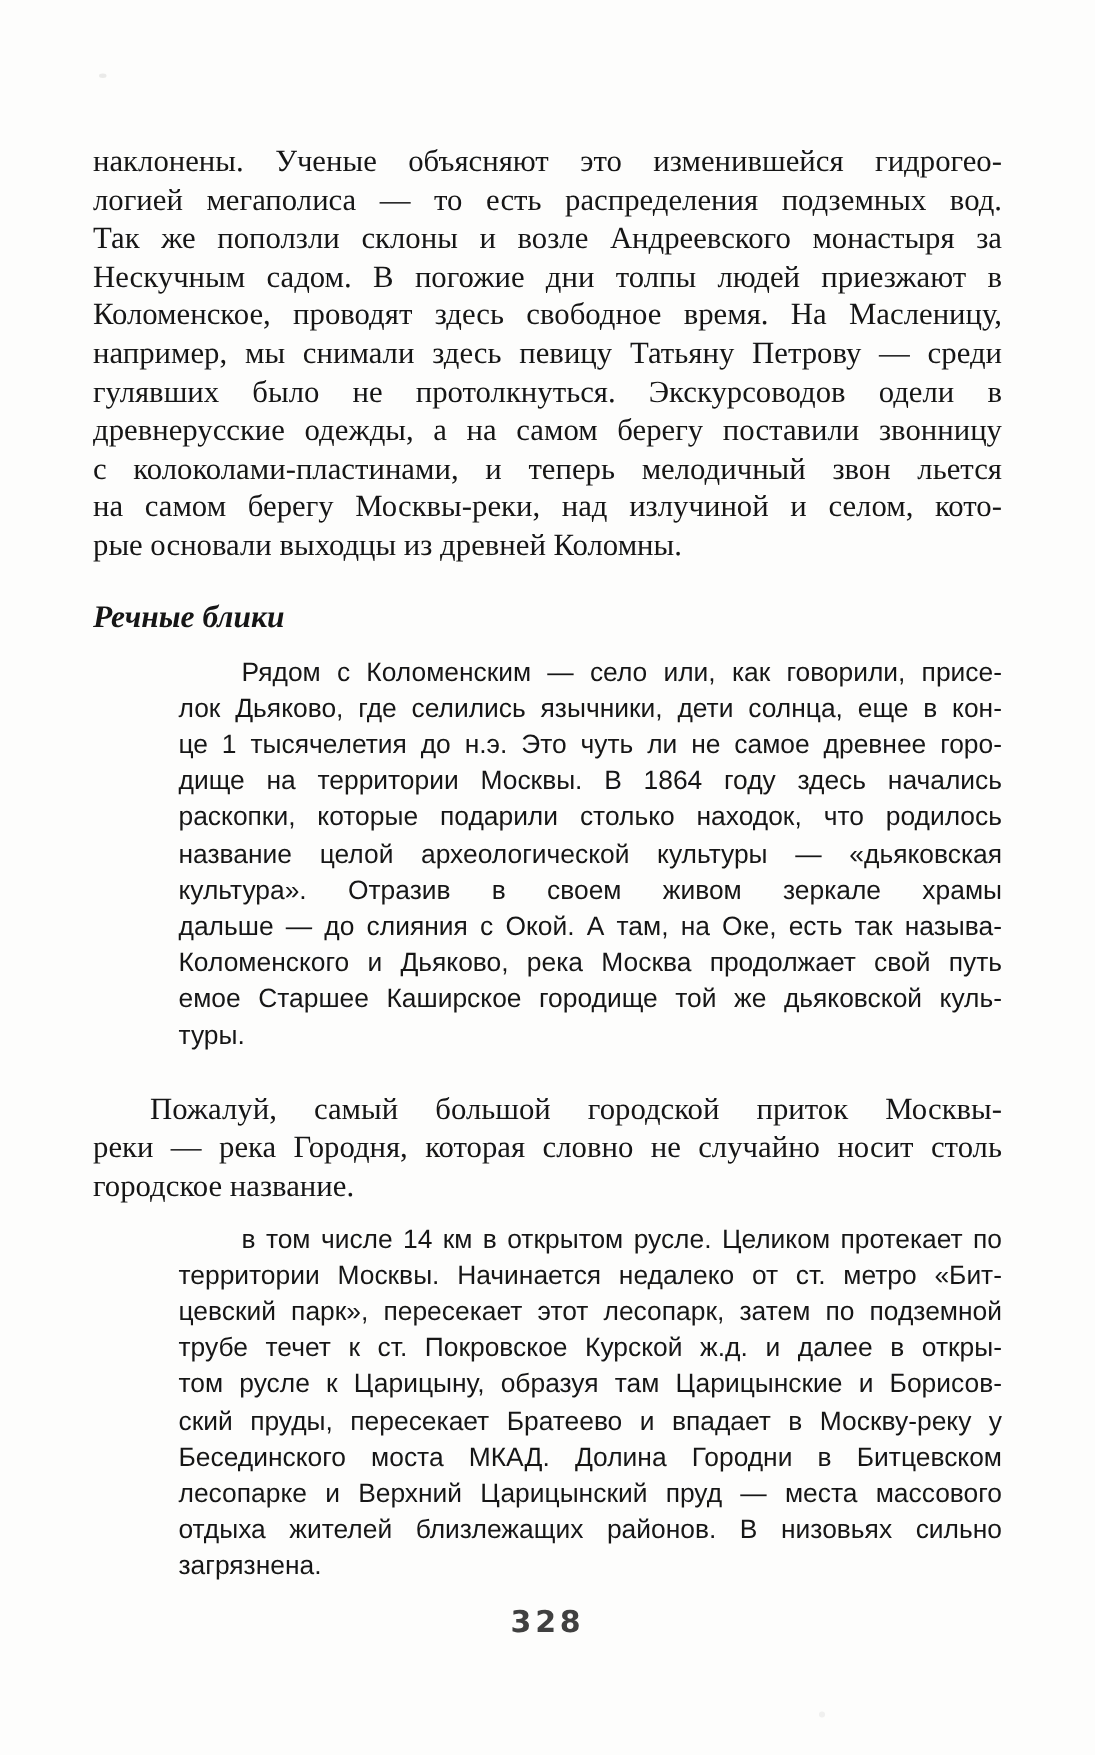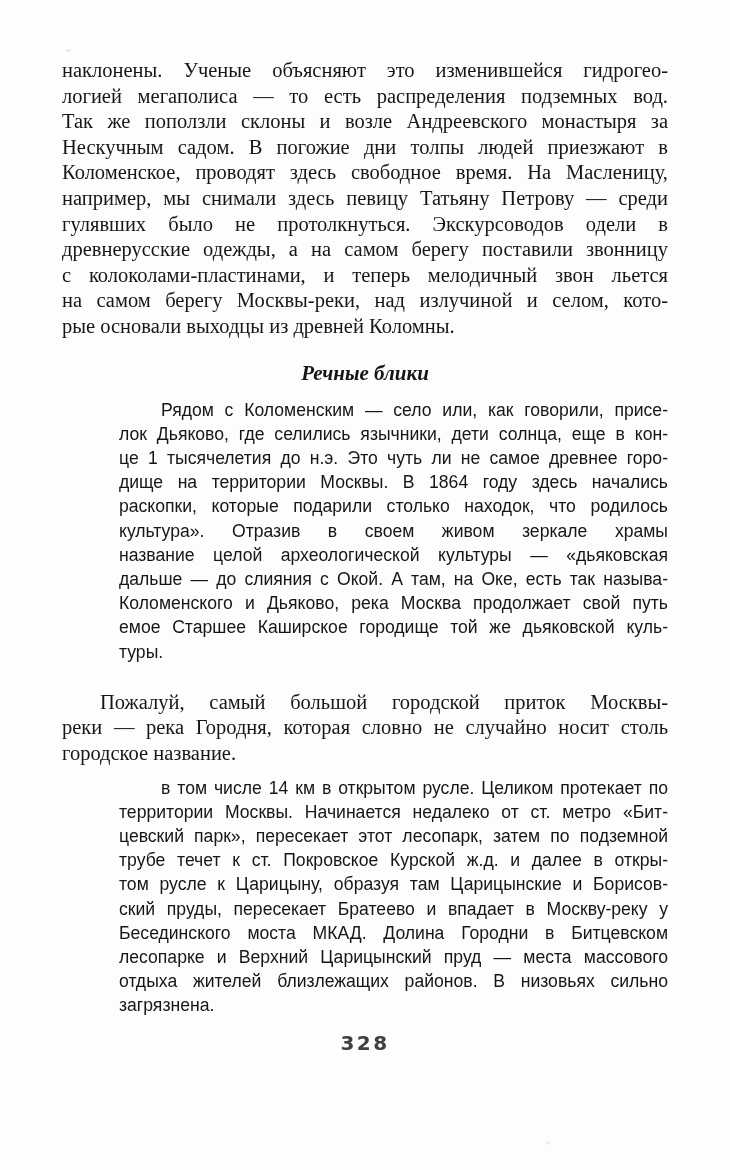--- a/index.html
+++ b/index.html
@@ -18,20 +18,21 @@
     padding: 58px 62px 0 62px;
   }
   
   .para { 
     margin: 0;
   }
   .body {
     font-family: "Liberation Serif", serif;
     font-size: 20.5px;
     line-height: 25.6px;
+    margin-top: 38px;
   }
   
   .quote {
     font-family: "Liberation Sans", sans-serif;
     font-size: 17.6px;
     line-height: 24.2px;
     margin-left: 57px;
   }
   .line {
     text-align: justify;
@@ -46,21 +47,21 @@
   }
   .body.indent-first .line:first-child {
     padding-left: 38px;
   }
   .heading {
     font-family: "Liberation Serif", serif;
     font-size: 21px;
     line-height: 24px;
     font-weight: bold;
     font-style: italic;
-    text-align: center;
+    text-align: left;
     margin: 0;
   }
   #heading1 { margin-top: 21px; }
   #quote1   { margin-top: 13px; }
   #para2    { margin-top: 26px; }
   #heading2 { margin-top: 25px; }
   #quote2   { margin-top: 9px; }
   .page-number {
     margin-top: 13px;
     text-align: center;
@@ -101,22 +102,22 @@
     </section>
 
   <h2 id="heading1" class="heading">Речные блики</h2>
 
   <section id="quote1" class="para quote indent-first">
       <div class="line">Рядом с Коломенским — село или, как говорили, присе-</div>
       <div class="line">лок Дьяково, где селились язычники, дети солнца, еще в кон-</div>
       <div class="line">це 1 тысячелетия до н.э. Это чуть ли не самое древнее горо-</div>
       <div class="line">дище на территории Москвы. В 1864 году здесь начались</div>
       <div class="line">раскопки, которые подарили столько находок, что родилось</div>
+      <div class="line">название целой археологической культуры — «дьяковская</div>
       <div class="line">культура». Отразив в своем живом зеркале храмы</div>
-      <div class="line">название целой археологической культуры — «дьяковская</div>
       <div class="line">дальше — до слияния с Окой. А там, на Оке, есть так называ-</div>
       <div class="line">Коломенского и Дьяково, река Москва продолжает свой путь</div>
       <div class="line">емое Старшее Каширское городище той же дьяковской куль-</div>
       <div class="line last">туры.</div>
     </section>
 
   <section id="para2" class="para body indent-first">
       <div class="line">Пожалуй, самый большой городской приток Москвы-</div>
       <div class="line">реки — река Городня, которая словно не случайно носит столь</div>
       <div class="line last">городское название.</div>

